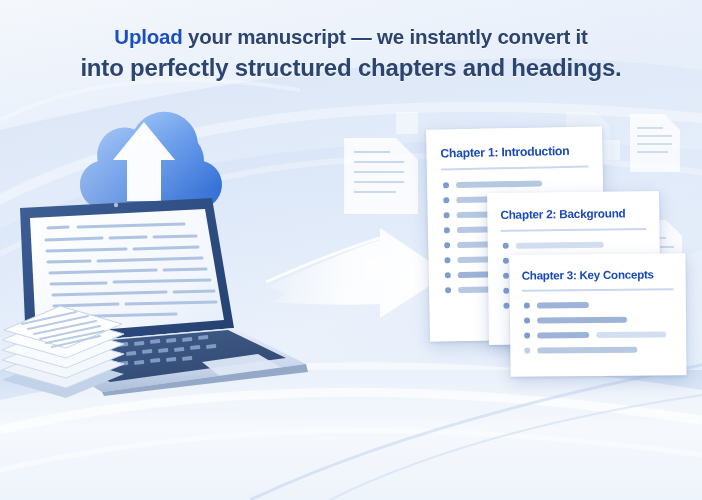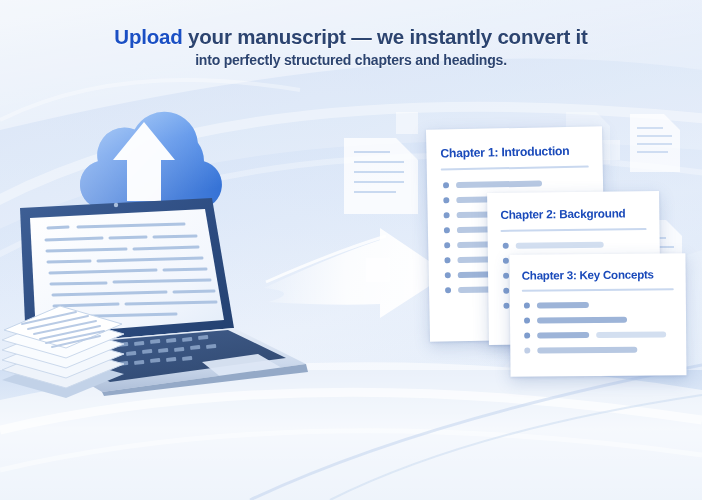--- a/index.html
+++ b/index.html
@@ -25,21 +25,21 @@
     left: 0;
     width: 702px;
     text-align: center;
     line-height: 1.42;
     color: #2c4470;
     font-size: 20.5px;
     font-weight: 600;
     letter-spacing: -0.2px;
     text-shadow: 0 1px 0 rgba(255,255,255,0.75);
   }
-  .headline .line2 { font-size: 14px; display: block; }
+  .headline .line2 { font-size: 24px; display: block; }
   .accent { color: #1a4fc4; font-weight: 700; }
 
   
   .cloud-wrap { position: absolute; left: 57px; top: 108px; width: 178px; height: 100px; }
 
   
   .laptop-wrap { position: absolute; left: 6px; top: 196px; width: 320px; height: 200px; }
 
   
   .papers-wrap { position: absolute; left: 0px; top: 298px; width: 132px; height: 110px; }

